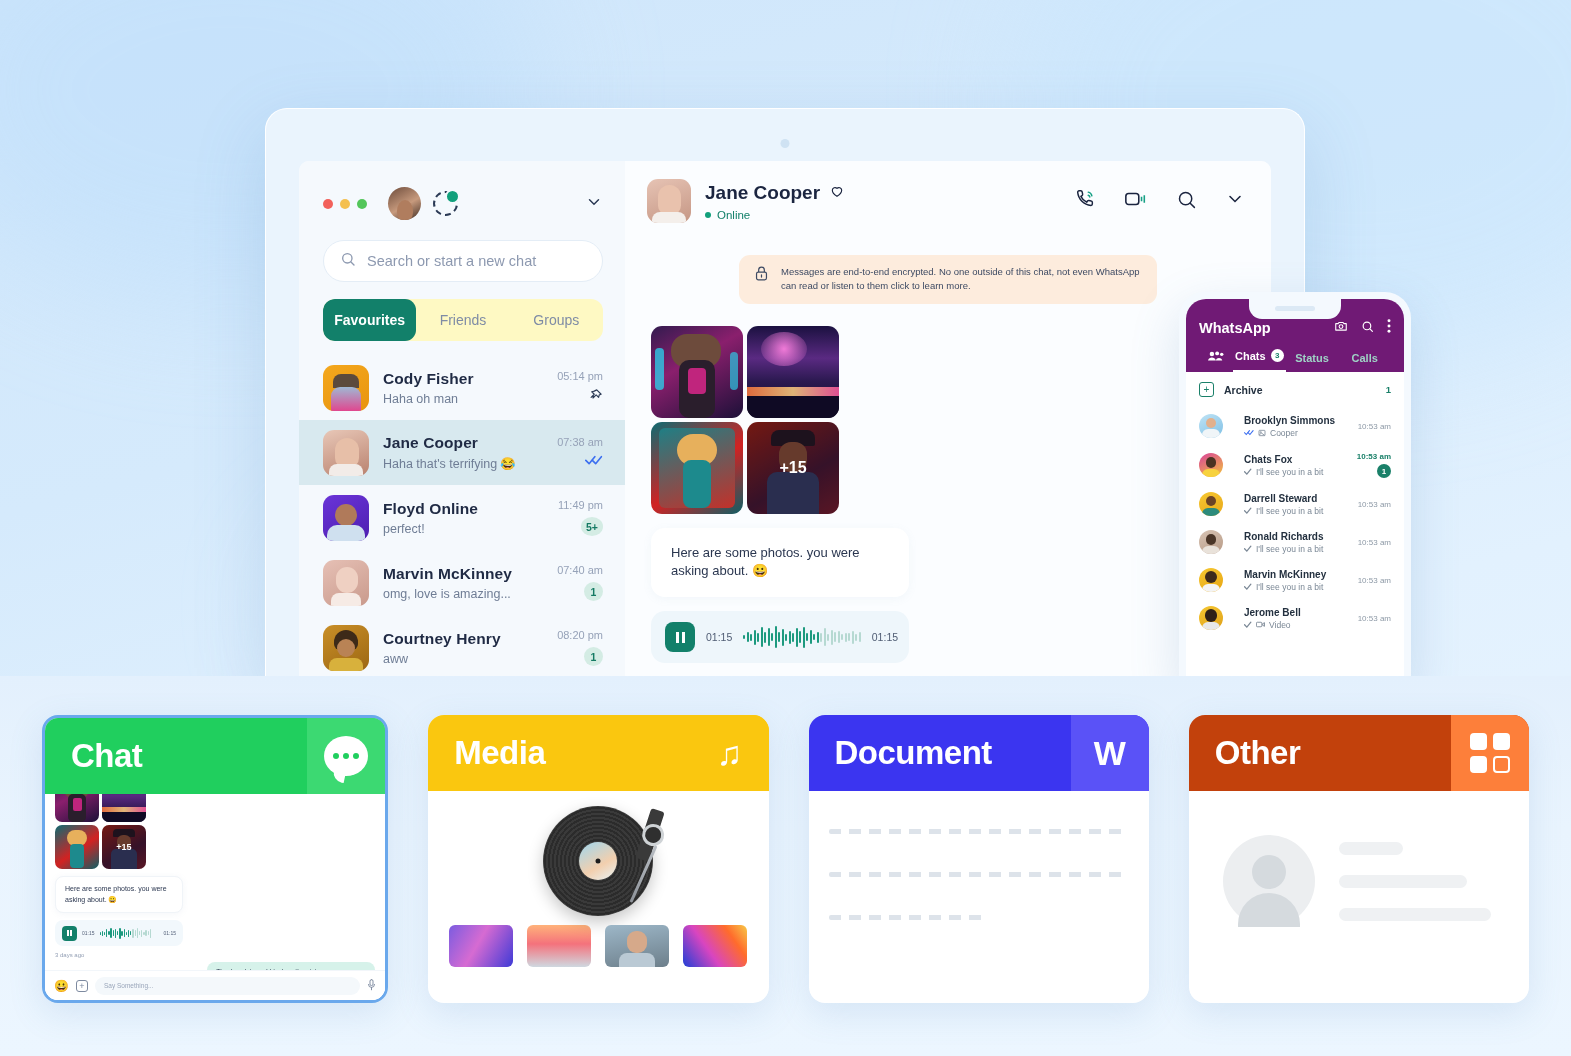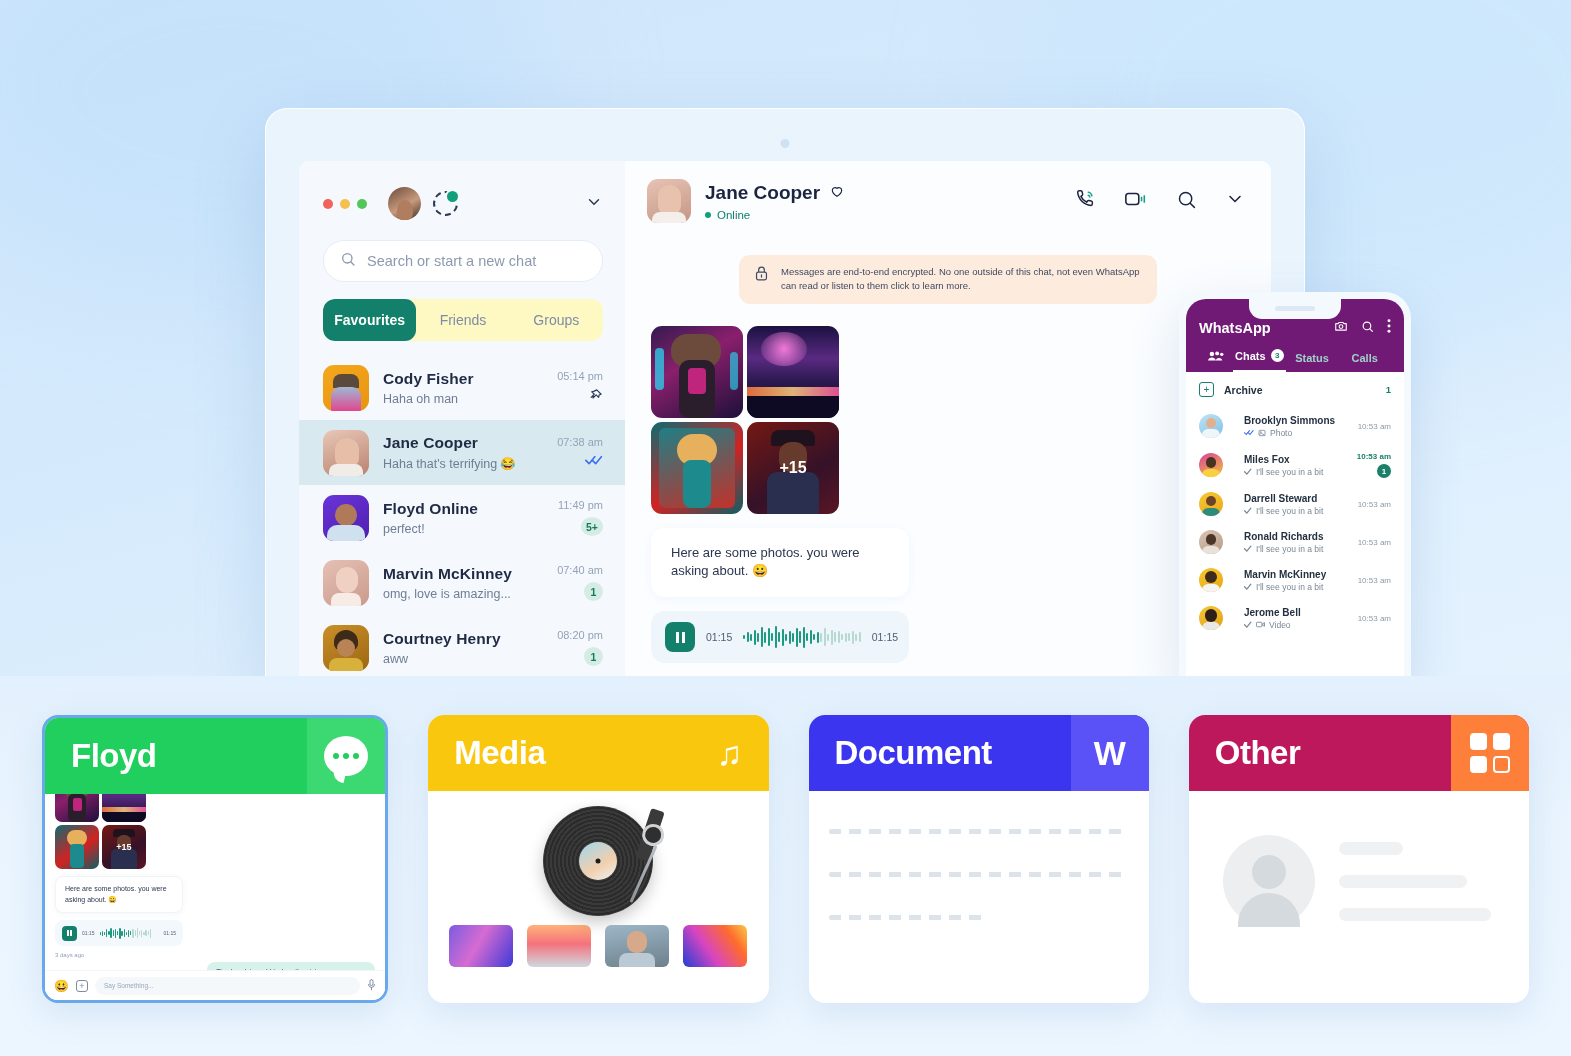--- a/index.html
+++ b/index.html
@@ -140,21 +140,21 @@
   .cards { position:absolute; left:0; right:0; top:715px; display:flex; gap:40px; padding:0 42px; }
   .card { flex:1; background:#fff; border-radius:16px; overflow:hidden;
           box-shadow:0 10px 34px rgba(95,145,195,.16); height:288px; display:flex; flex-direction:column;}
   .card.chat-card { border:3px solid #6aa8ec; }
   .card-head { height:76px; display:flex; align-items:center; }
   .card-head .t { flex:1; padding-left:26px; font-size:33px; font-weight:700; color:#fff; letter-spacing:-.5px; }
   .card-head .ic { width:78px; height:100%; display:flex; align-items:center; justify-content:center; }
   .hd-chat{background:#20cf5e;} .hd-chat .ic{background:#3cd972;}
   .hd-doc{background:#3b35f0;} .hd-doc .ic{background:#5a52f7;}
   .hd-med{background:#fac70f;} .hd-med .ic{background:#fac70f;}
-  .hd-oth{background:#be185d;} .hd-oth .ic{background:#fd7f3a;}
+  .hd-oth{background:#c2410c;} .hd-oth .ic{background:#fd7f3a;}
   .card-body { flex:1; position:relative; overflow:hidden; }
 
   
   .mini { position:absolute; inset:0; padding:6px 10px 0 10px; background:#fff; }
   .mini-grid { display:grid; grid-template-columns:44px 44px; gap:3px; width:91px; margin-top:-22px;}
   .mini-ph { width:44px;height:44px;border-radius:7px;overflow:hidden; position:relative;}
   .mini-ph .ov{position:absolute;inset:0;display:flex;align-items:center;justify-content:center;color:#fff;font-size:9px;font-weight:700;background:rgba(40,10,20,.25);}
   .mini-bub { margin-top:7px; background:#fff; border:1px solid #f0f4f8; border-radius:8px; padding:7px 9px; width:128px; font-size:7px; color:#2b3750; line-height:1.5; box-shadow:0 1px 6px rgba(130,160,190,.09);}
   .mini-aud { margin-top:7px; background:#f2f8fc; border-radius:8px; width:128px;height:26px;display:flex;align-items:center;gap:5px;padding:0 7px;}
   .mini-play{width:15px;height:15px;border-radius:4px;background:#12806a;display:flex;align-items:center;justify-content:center;flex:0 0 15px;}
@@ -555,37 +555,37 @@
           <div class="wa-p">
             <svg width="10" height="7" viewBox="0 0 22 12" fill="none" stroke="#3c6ff0" stroke-width="2.4" stroke-linecap="round">
                 <polyline points="1 6.5 5 10.5 12 2"></polyline>
                 <polyline points="9 6.5 13 10.5 20 2"></polyline>
               </svg>
             <svg width="8" height="8" viewBox="0 0 24 24" fill="none" stroke="#7a8795" stroke-width="2.4">
                 <rect x="3" y="4" width="18" height="16" rx="2"></rect>
                 <circle cx="8.5" cy="9.5" r="1.6"></circle>
                 <polyline points="4 18 10 12 20 19"></polyline>
               </svg>
-            <span>Photo</span>
+            <span>Cooper</span>
           </div>
           </div>
         <div class="wa-r">
             <div class="wa-t">10:53 am</div>
           </div>
       </div>
 
       <div class="wa-row">
         <div class="wa-av" style="background:linear-gradient(150deg,#d9439a,#f3c43b);">
             <div style="position:relative;width:100%;height:100%;">
               <div style="position:absolute;left:7px;top:4px;width:10px;height:11px;border-radius:5px;background:#4a3222;"></div>
               <div style="position:absolute;left:3px;bottom:0;width:18px;height:8px;border-radius:6px 6px 0 0;background:#f7d23e;"></div>
             </div>
           </div>
         <div>
-            <div class="wa-n">Miles Fox</div>
+            <div class="wa-n">Chats Fox</div>
           <div class="wa-p">
             <svg width="8" height="7" viewBox="0 0 14 12" fill="none" stroke="#7a8795" stroke-width="2.2" stroke-linecap="round">
                 <polyline points="1 6.5 5 10.5 12 2"></polyline>
               </svg>
             <span>I'll see you in a bit</span>
           </div>
           </div>
         <div class="wa-r">
             <div class="wa-t unread">10:53 am</div>
           <div class="wa-b">1</div>
@@ -682,21 +682,21 @@
     </div>
   </div>
 </div>
 
 <div class="band"></div>
 
 <div class="cards">
 
   <div class="card chat-card">
     <div class="card-head hd-chat">
-      <div class="t">Floyd</div>
+      <div class="t">Chat</div>
       <div class="ic">
         <div class="bub-ico">
             <i></i>
             <i></i>
             <i></i>
           </div>
       </div>
     </div>
     <div class="card-body">
       <div class="mini">

